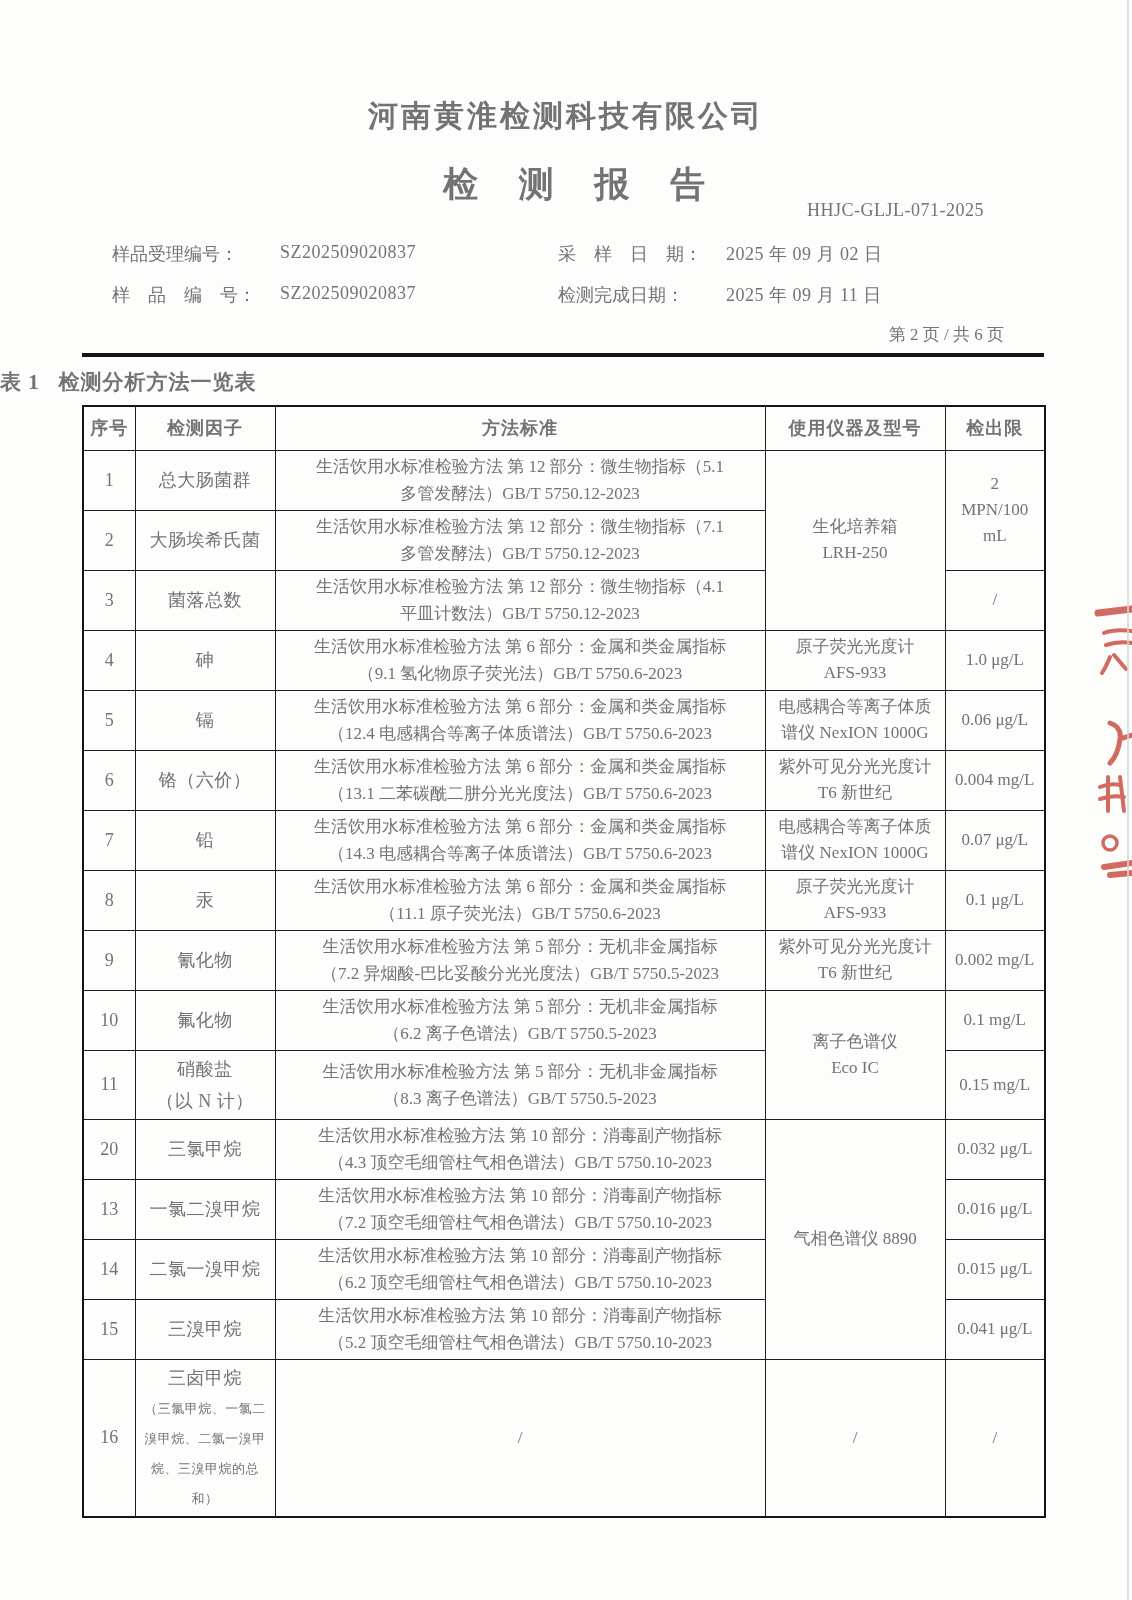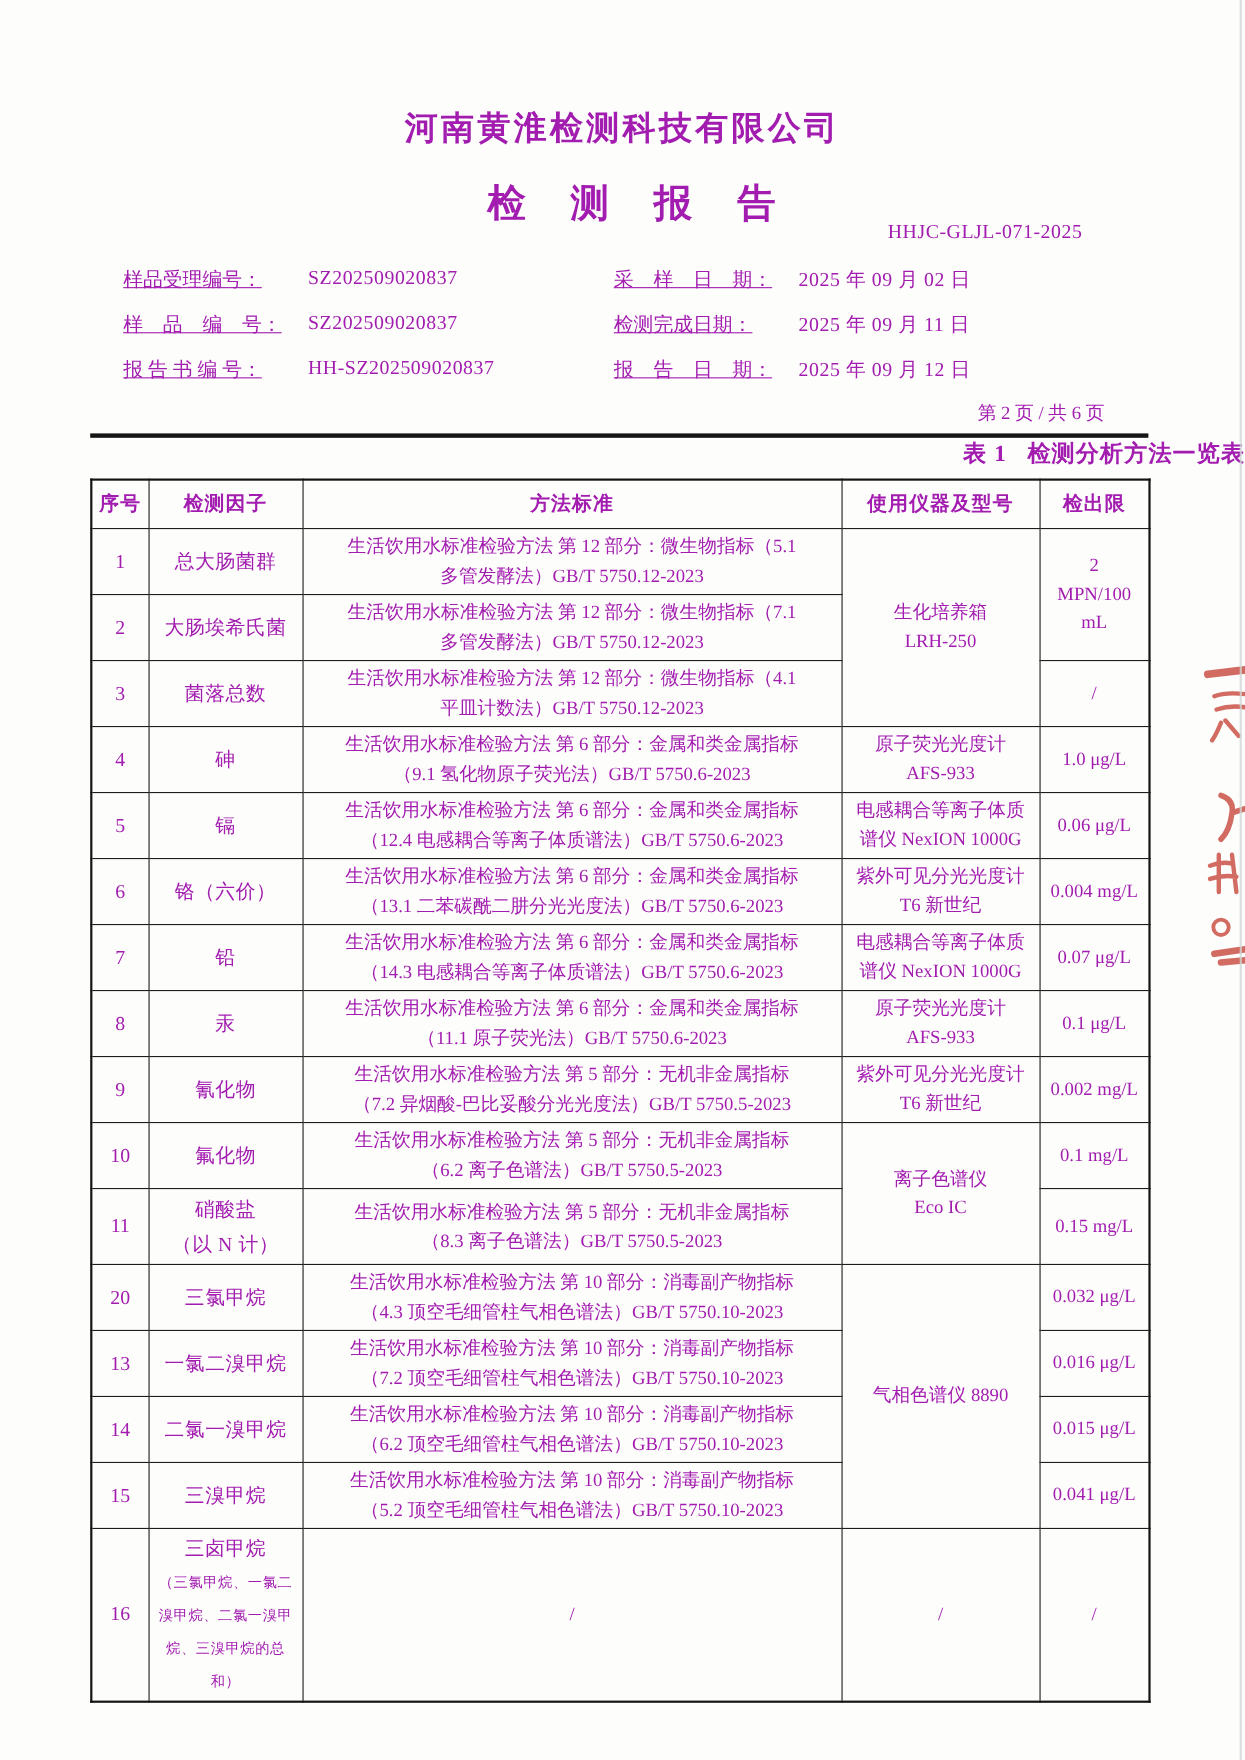--- a/index.html
+++ b/index.html
@@ -3,21 +3,21 @@
 <meta charset="utf-8">
 <style>
   * { margin:0; padding:0; box-sizing:border-box; }
   html,body { background:#9a9a9a; }
   .page {
     position:relative;
     width:1132px; height:1600px;
     background:#fdfdfc;
     overflow:hidden;
     font-family:"Liberation Serif","DejaVu Serif",serif;
-    color:#a21caf;
+    color:#737373;
     margin:0 auto;
   }
   .scan-edge {
     position:absolute; right:3px; top:0; bottom:0; width:2px;
     background:#cfd8d6; opacity:.8;
   }
   .company {
     margin-top:96px; text-align:center;
     font-size:30px; font-weight:700; letter-spacing:3px;
   }
@@ -26,27 +26,27 @@
     position:absolute; left:0; right:0; text-align:center;
     font-size:35px; font-weight:700; letter-spacing:16px; text-indent:16px;margin-left:16px;
   }
   .report-code {
     position:absolute; right:148px; bottom:-2px; font-size:18px; letter-spacing:.5px;
   }
   .info { margin:14px 0 0 112px; }
   .info-row { display:flex; height:41px; align-items:center; font-size:18px; }
   .pair-left { width:446px; display:flex; }
   .pair-right { display:flex;justify-content:space-between; }
-  .lbl { display:inline-block; width:152px; white-space:nowrap;text-decoration:underline; }
+  .lbl { display:inline-block; width:152px; white-space:nowrap; }
   .val { margin-left:16px; white-space:nowrap; letter-spacing:.5px; }
   .page-info { text-align:right; padding-right:128px; font-size:17px; margin-top:8px;padding-left:48px; }
   .rule { width:962px; margin:7px 0 0 82px; height:4px; background:#151515; }
   .table-title {
-    text-align:right; font-size:21px; font-weight:700;
-    letter-spacing:1px; white-space:pre;
+    text-align:left; font-size:21px; font-weight:700;
+    margin-top:11px; letter-spacing:1px; white-space:pre;
   }
   table.methods {
     border-collapse:collapse; table-layout:fixed;
     width:962px; margin:9px 0 0 82px;
     border:2.5px solid #141414;
   }
   .methods th, .methods td {
     border:1.5px solid #1d1d1d;
     text-align:center; vertical-align:middle;
     padding:2px 3px; font-size:17px; font-weight:400;
@@ -91,30 +91,20 @@
     <div class="info-row">
       <div class="pair-left">
         <span class="lbl">样　品　编　号：</span>
         <span class="val">SZ202509020837</span>
       </div>
       <div class="pair-right">
         <span class="lbl">检测完成日期：</span>
         <span class="val">2025 年 09 月 11 日</span>
       </div>
     </div>
-    <div class="info-row">
-      <div class="pair-left">
-        <span class="lbl">报 告 书 编 号：</span>
-        <span class="val">HH-SZ202509020837</span>
-      </div>
-      <div class="pair-right">
-        <span class="lbl">报　告　日　期：</span>
-        <span class="val">2025 年 09 月 12 日</span>
-      </div>
-    </div>
   </div>
 
   <div class="page-info">第 2 页 / 共 6 页</div>
 
   <div class="rule"></div>
 
   <div class="table-title">表 1   检测分析方法一览表</div>
 
   <table class="methods">
     <colgroup>

